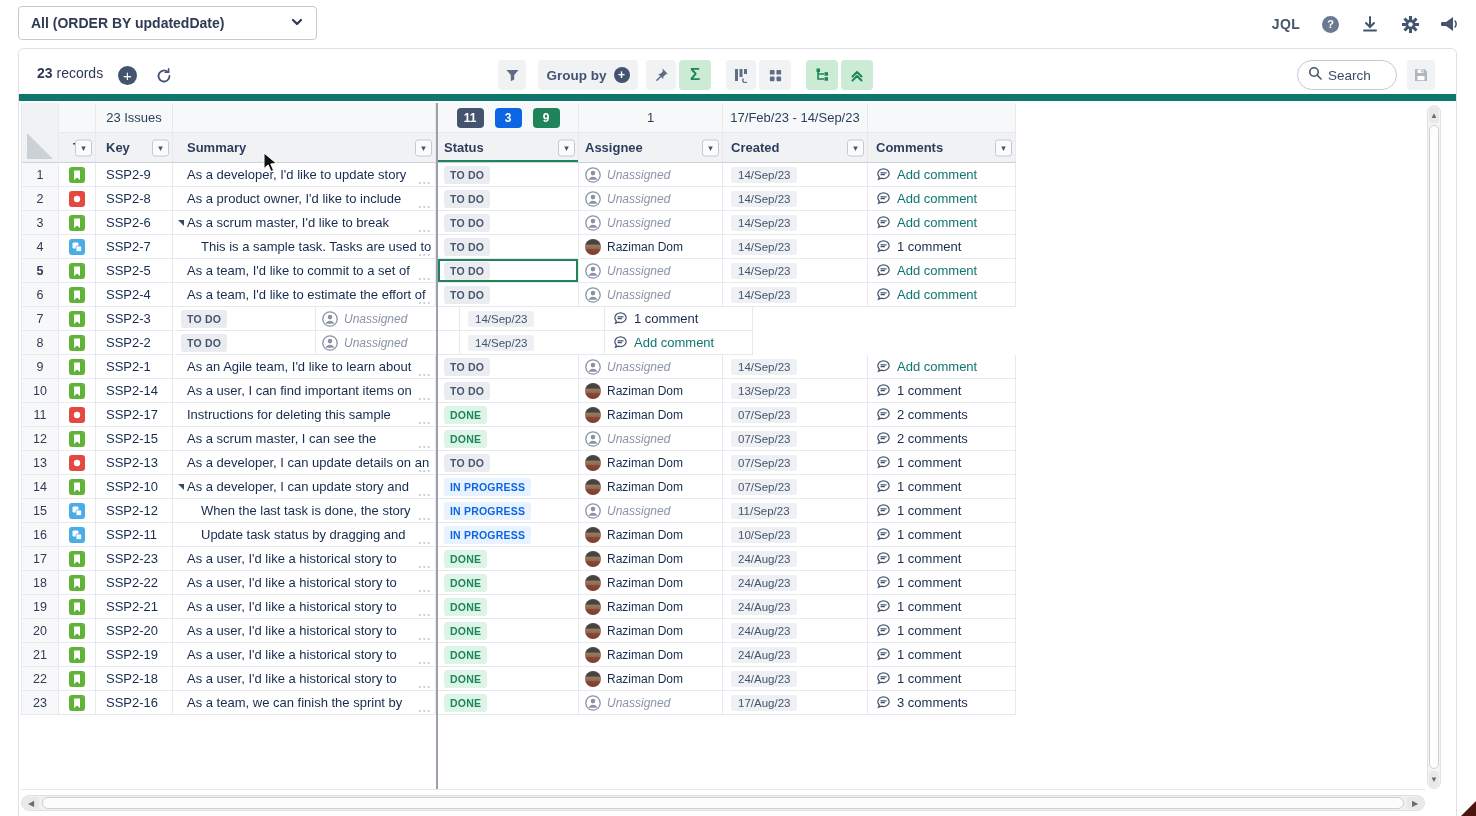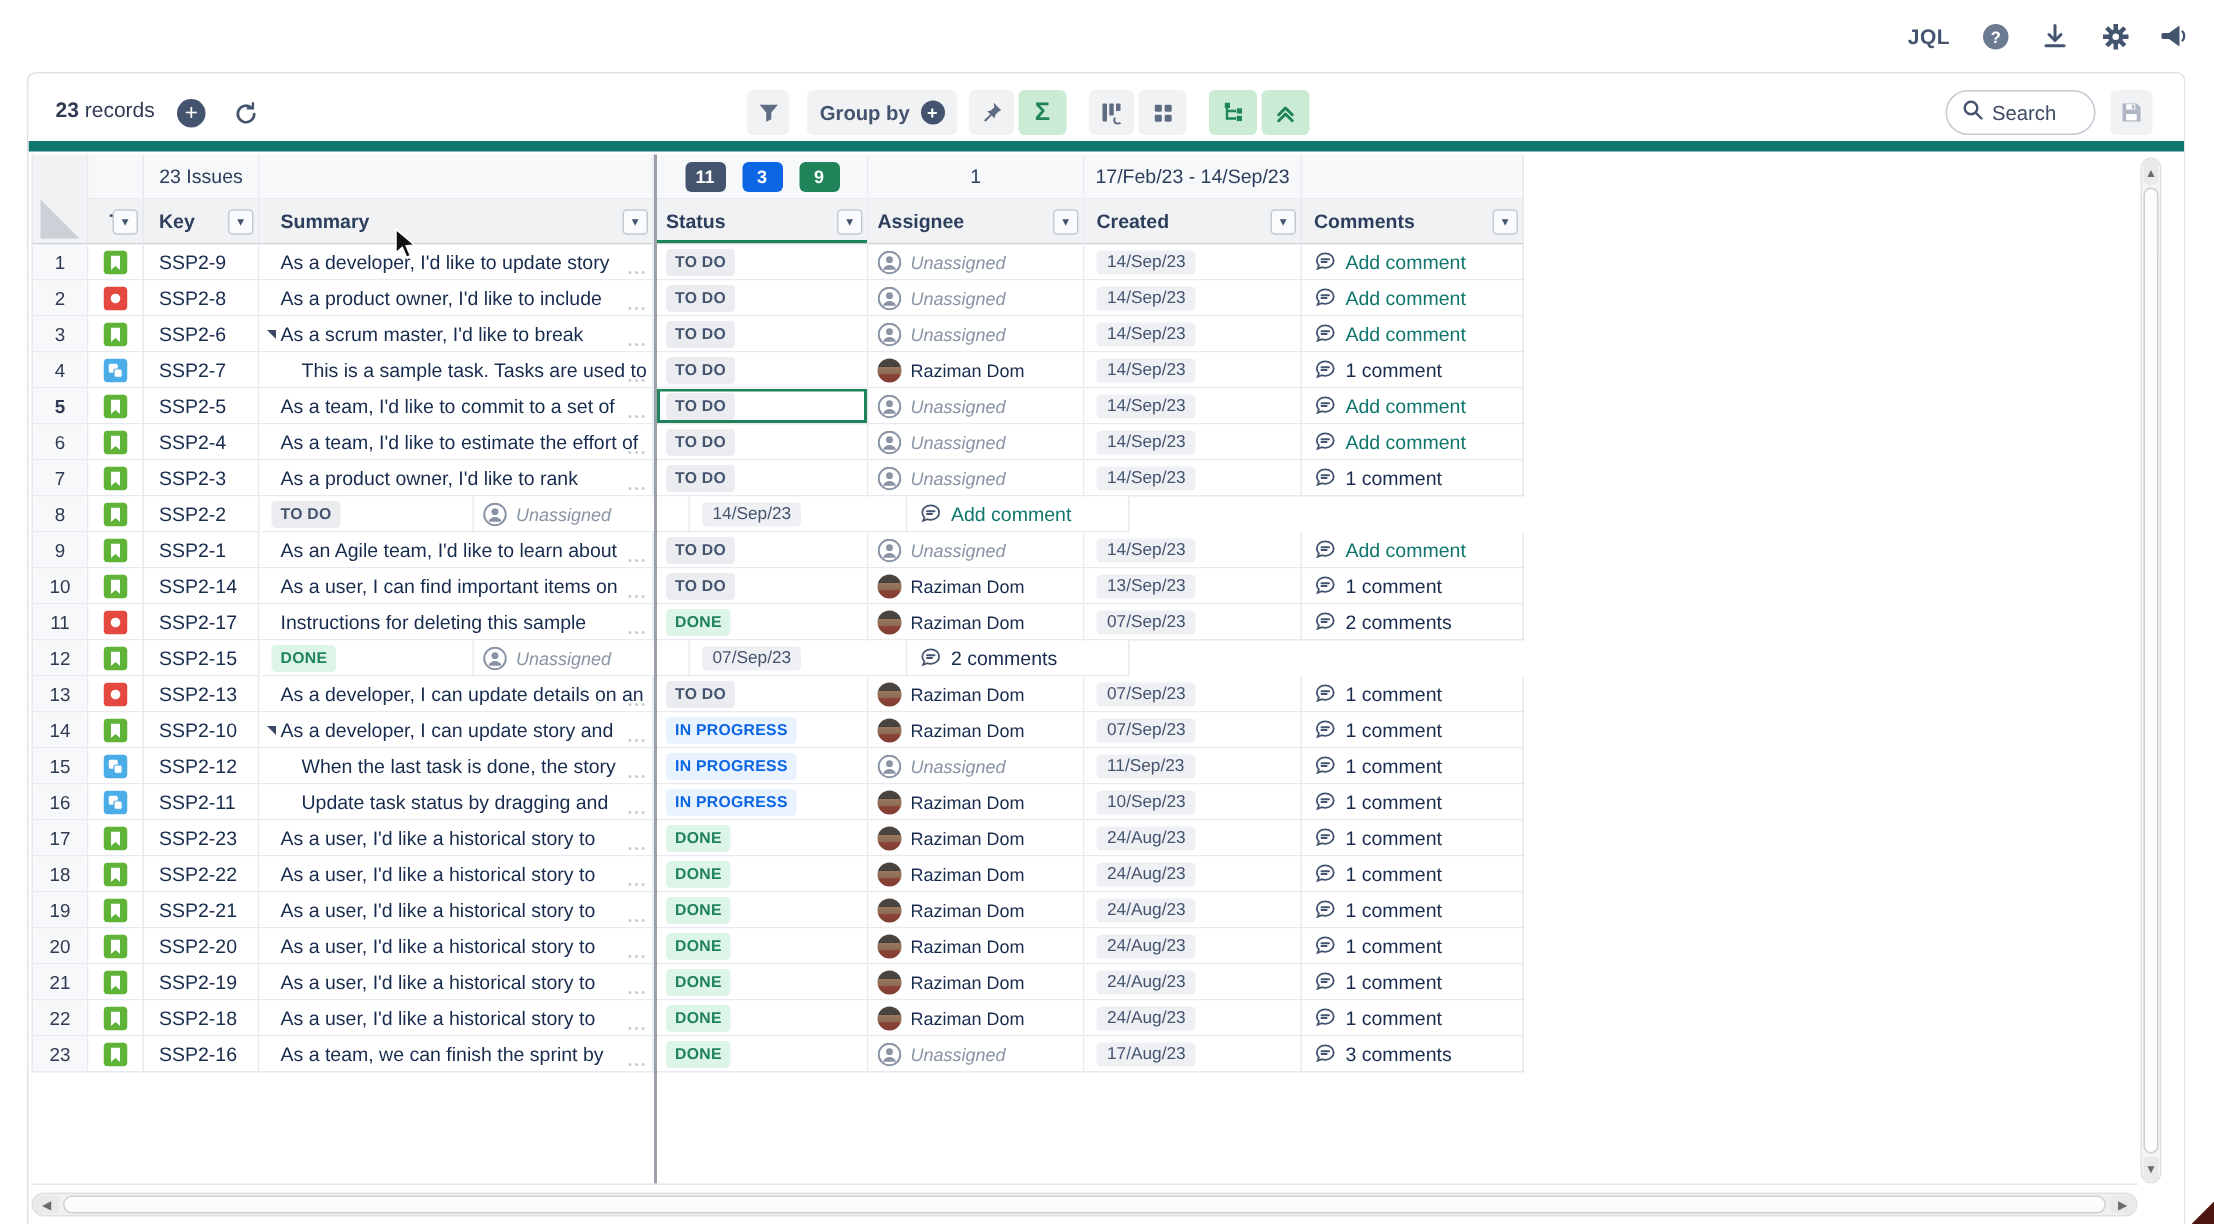--- a/index.html
+++ b/index.html
@@ -121,20 +121,28 @@
     border:1px solid #cfcfcf; border-radius:6px; cursor:pointer; }
   .resize-grip { position:absolute; right:0; bottom:0; width:0; height:0;
     border-left:15px solid transparent; border-bottom:15px solid #4d150f; }
 
   .cursor { position:absolute; left:263px; top:152px; z-index:9; pointer-events:none; }
 </style>
 </head>
 <body>
 
 <div class="topbar">
+  <div class="saved-filter">
+    <span>All (ORDER BY updatedDate)</span>
+    <span class="chev">
+      <svg width="14" height="14" viewBox="0 0 14 14">
+          <path d="M3 5l4 4 4-4" fill="none" stroke="#2f3b52" stroke-width="2.2" stroke-linecap="round" stroke-linejoin="round"></path>
+        </svg>
+    </span>
+  </div>
   <div class="topbar-icons">
     <span class="jql">JQL</span>
     <span class="tb-ic">
       <svg width="19" height="19" viewBox="0 0 19 19">
           <circle cx="9.5" cy="9.5" r="8.5" fill="#6B7A90"></circle>
           <text x="9.5" y="13.4" text-anchor="middle" font-size="11" font-weight="bold" fill="#fff" font-family="Liberation Sans, sans-serif">?</text>
         </svg>
     </span>
     <span class="tb-ic">
       <svg width="18" height="18" viewBox="0 0 18 18" stroke="#44546F" stroke-width="2" fill="none" stroke-linecap="round">
@@ -560,24 +568,20 @@
           <div class="cell c-num">7</div>
           <div class="cell c-type">
             <span class="ti-svg">
               <svg width="16" height="16" viewBox="0 0 16 16">
                 <rect width="16" height="16" rx="3" fill="#5FB337"></rect>
                 <path d="M5 3.5h6V13L8 10.4 5 13z" fill="#fff"></path>
               </svg>
             </span>
           </div>
           <div class="cell c-key">SSP2-3</div>
-          <div class="cell c-sum">
-            <span>As a product owner, I'd like to rank</span>
-            <span class="dots">•••</span>
-          </div>
           <div class="cell c-div"></div>
           <div class="cell c-status">
             <span class="st st-todo">TO DO</span>
           </div>
           <div class="cell c-assignee">
             <span class="av-svg">
               <svg width="16" height="16" viewBox="0 0 16 16">
                 <circle cx="8" cy="8" r="7.2" fill="none" stroke="#8993A4" stroke-width="1.3"></circle>
                 <circle cx="8" cy="6.1" r="2.3" fill="#8993A4"></circle>
                 <path d="M3.6 12.8c.8-2.1 2.4-3.1 4.4-3.1s3.6 1 4.4 3.1" fill="#8993A4"></path>
@@ -754,20 +758,24 @@
           <div class="cell c-num">12</div>
           <div class="cell c-type">
             <span class="ti-svg">
               <svg width="16" height="16" viewBox="0 0 16 16">
                 <rect width="16" height="16" rx="3" fill="#5FB337"></rect>
                 <path d="M5 3.5h6V13L8 10.4 5 13z" fill="#fff"></path>
               </svg>
             </span>
           </div>
           <div class="cell c-key">SSP2-15</div>
+          <div class="cell c-sum">
+            <span>As a scrum master, I can see the</span>
+            <span class="dots">•••</span>
+          </div>
           <div class="cell c-div"></div>
           <div class="cell c-status">
             <span class="st st-done">DONE</span>
           </div>
           <div class="cell c-assignee">
             <span class="av-svg">
               <svg width="16" height="16" viewBox="0 0 16 16">
                 <circle cx="8" cy="8" r="7.2" fill="none" stroke="#8993A4" stroke-width="1.3"></circle>
                 <circle cx="8" cy="6.1" r="2.3" fill="#8993A4"></circle>
                 <path d="M3.6 12.8c.8-2.1 2.4-3.1 4.4-3.1s3.6 1 4.4 3.1" fill="#8993A4"></path>

